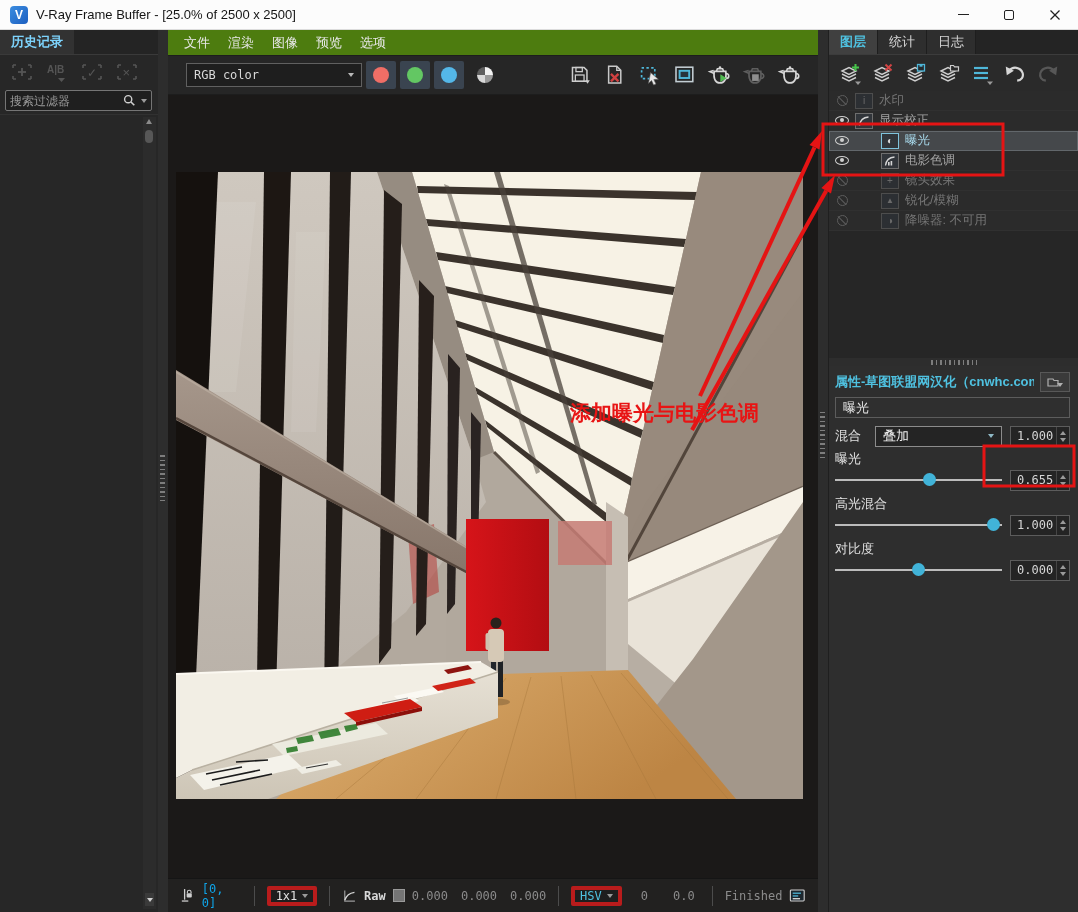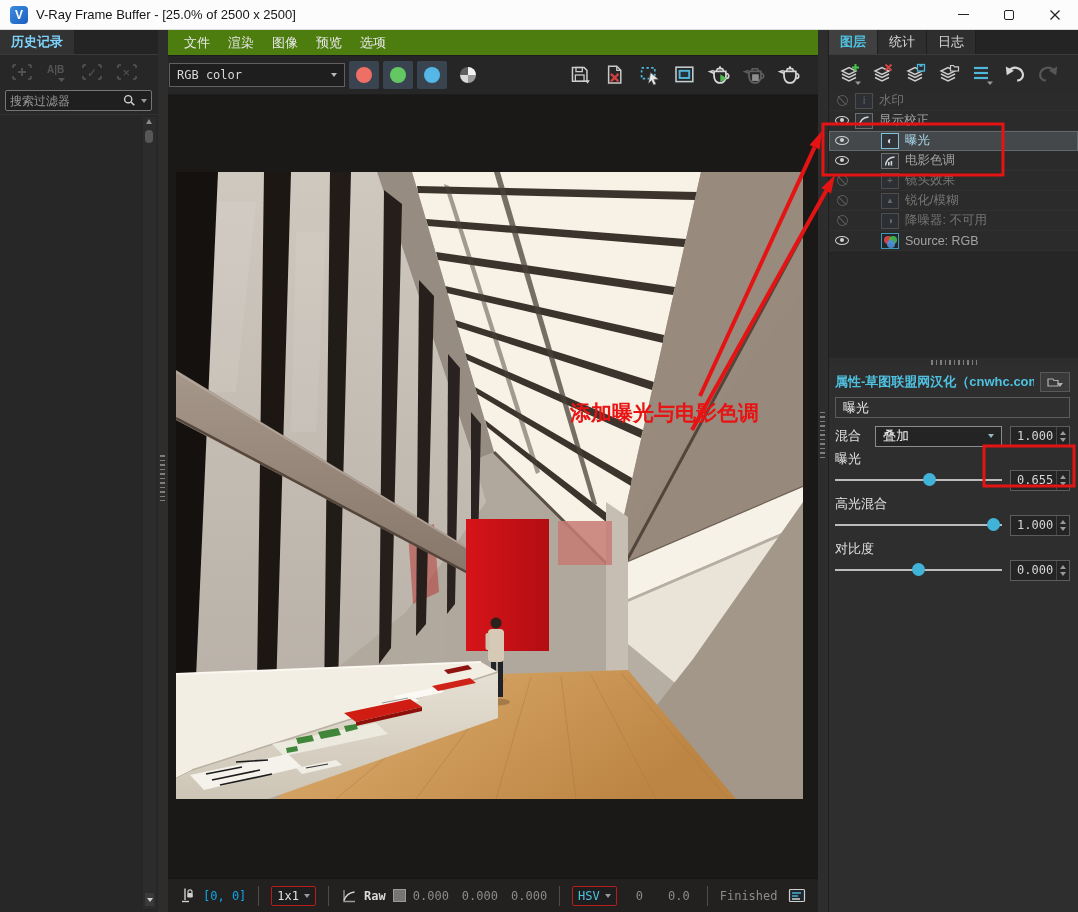--- a/index.html
+++ b/index.html
@@ -39,40 +39,40 @@
   
   .splitter-v{width:10px;background:#2d2d2d;position:relative}
   .grip-v{position:absolute;left:2px;width:5px;height:46px;background:repeating-linear-gradient(to bottom,#7d7d7d 0 1.5px,transparent 1.5px 4.5px)}
 
   
   .main-col{width:650px;display:flex;flex-direction:column;background:#262626}
   .menubar{height:25px;display:flex;align-items:center;background:#4d7c0f;font-size:13px;color:#e8e8e8;padding-left:7px}
   .menu-item{padding:0 9px;height:100%;display:flex;align-items:center}
   .menu-notice{margin-left:auto;padding-right:22px;color:#f4f4f4}
   .toolbar{height:40px;display:flex;align-items:center;background:#262626;border-top:1px solid #1d1d1d;border-bottom:1px solid #1d1d1d}
-  .combo{width:176px;height:24px;margin-left:1px;background:#1e1e1e;border:1px solid #606060;display:flex;align-items:center;
+  .combo{width:176px;height:24px;margin-left:18px;background:#1e1e1e;border:1px solid #606060;display:flex;align-items:center;
     padding:0 7px;color:#d8d8d8;font:12px "DejaVu Sans Mono",monospace}
   .combo .tri-down{margin-left:auto;border-top-color:#b9b9b9}
   .dot-btn{width:30px;height:28px;margin-left:4px;background:#3a4450;border-radius:2px;display:flex;align-items:center;justify-content:center}
   .dot-btn:first-of-type{margin-left:10px}
   .dot{width:16px;height:16px;border-radius:50%}
   .half-dot{width:16px;height:16px;border-radius:50%;margin-left:13px;
     background:conic-gradient(#f2f2f2 0 90deg,#9a9a9a 90deg 180deg,#d9d9d9 180deg 270deg,#5f5f5f 270deg)}
   .tb-spacer{flex:1}
   .tb-icons{display:flex;gap:5px;padding-right:13px}
   .tb-btn{width:30px;height:28px;display:flex;align-items:center;justify-content:center}
 
   .canvas{flex:1;position:relative;background:#1b1918}
   .render{position:absolute;left:8px;top:77px;width:627px;height:627px}
 
   
   .statusbar{height:34px;background:#222120;border-top:1px solid #151515;display:flex;align-items:center;
     font:12px "DejaVu Sans Mono",monospace;color:#9f9f9f;padding:0 12px;gap:7px}
   .sb-sep{width:1px;height:20px;background:#4c4c4c;margin:0 5px}
-  .sb-box{height:20px;border:1px solid #b91c1c;background:#1e1e1e;display:flex;align-items:center;padding:0 5px;gap:5px;border-radius:2px;color:#e0e0e0}
+  .sb-box{height:20px;border:4px solid #b91c1c;background:#1e1e1e;display:flex;align-items:center;padding:0 5px;gap:5px;border-radius:2px;color:#e0e0e0}
   .sb-box.hsv span{color:#4fc1e0}
   .sb-swatch{width:13px;height:13px;background:#757575;border:1px solid #9a9a9a}
   .sb-dim{color:#8b8b8b}
   .sb-coords{color:#0ea5e9}
   .sb-console{margin-left:auto}
 
   
   .right-panel{width:250px;display:flex;flex-direction:column;background:#2a2a2a;border-left:1px solid #1f1f1f}
   .rp-tabs{height:25px;display:flex;background:#242424;border-bottom:1px solid #3c3c3c}
   .rp-tab{padding:0 11px;display:flex;align-items:center;font-size:13px;color:#d8d8d8;background:#2e2e2e;border-right:1px solid #1e1e1e}
@@ -594,32 +594,20 @@
         <span>锐化/模糊</span>
       </div>
       <div class="layer-row dim">
         <span class="eye-cell">
             <span class="eye-off"></span>
           </span>
         <span class="ind"></span>
         <span class="icon-cell">◑</span>
         <span>降噪器: 不可用</span>
       </div>
-      <div class="layer-row">
-        <span class="eye-cell">
-            <span class="eye"></span>
-          </span>
-        <span class="ind"></span>
-        <span class="icon-cell rgbbox">
-            <i class="r"></i>
-            <i class="g"></i>
-            <i class="b"></i>
-          </span>
-        <span>Source: RGB</span>
-      </div>
     </div>
 
     <div class="rp-spacer"></div>
     <div class="h-split">
         <span class="grip-h"></span>
       </div>
 
     <div class="props">
       <div class="props-header">
         <span class="props-title">属性-草图联盟网汉化（cnwhc.com）</span>

